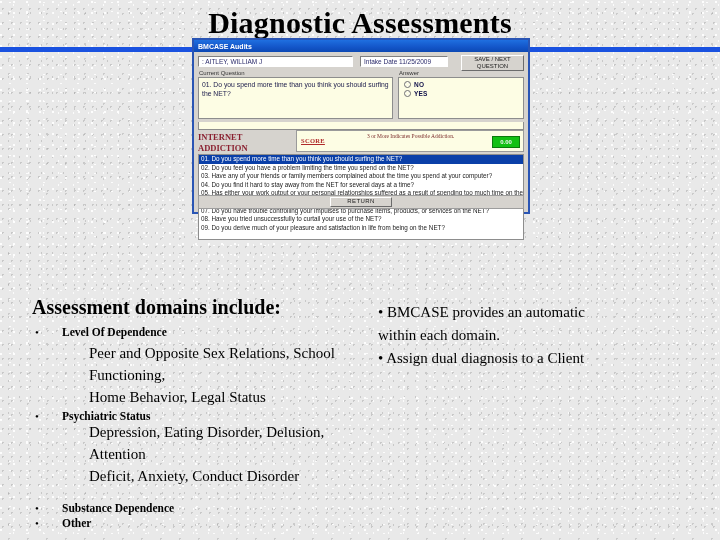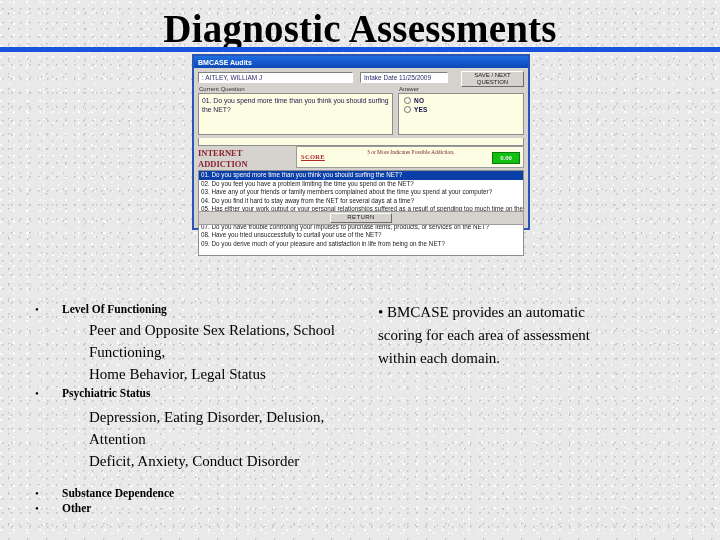--- a/index.html
+++ b/index.html
@@ -19,31 +19,31 @@
       radial-gradient(circle at 58% 28%, rgba(255,255,255,.85) 0 1px, transparent 1px),
       radial-gradient(circle at 77% 81%, rgba(150,150,150,.4) 0 1px, transparent 1px),
       radial-gradient(circle at 90% 44%, rgba(255,255,255,.8) 0 1px, transparent 1px),
       radial-gradient(circle at 45% 92%, rgba(155,155,155,.38) 0 1px, transparent 1px);
     background-size:13px 11px, 9px 14px, 17px 9px, 11px 16px, 15px 12px, 19px 15px;
   }
   
   #title{
     position:absolute;left:0;top:6px;width:720px;
     text-align:center;
-    font-size:39px;font-weight:bold;color:#000;
+    font-size:30px;font-weight:bold;color:#000;
     letter-spacing:.2px;
     white-space:nowrap;
   }
   #titlerule{
     position:absolute;left:0;top:47px;width:720px;height:5px;
     background:#1a52e0;
   }
   
   #app{
-    position:absolute;left:192px;top:54px;width:338px;height:176px;
+    position:absolute;left:192px;top:38px;width:338px;height:176px;
     background:#d6d3ce;
     border:2px solid #2a55b4;
     box-sizing:border-box;
     font-family:"Liberation Sans", sans-serif;
   }
   #appTitlebar{
     height:12px;
     background:linear-gradient(to bottom,#1f6fe0,#1355c8 60%,#0c49b4);
     color:#fff;font-size:7px;font-weight:bold;
     padding:1px 0 0 4px;box-sizing:border-box;
@@ -228,45 +228,46 @@
       </div>
 
       <div id="retBar">
         <div class="btn3d" id="retBtn">RETURN</div>
       </div>
 
     </div>
   </div>
 
   <div id="leftCol">
+    <div id="domHead">Assessment domains include:</div>
 
     <div class="bul">
       <span class="dot">•</span>
-      <span class="txt">Level Of Functioning</span>
+      <span class="txt">Level Of Dependence</span>
     </div>
     <div class="sub" style="white-space:pre-line">Peer and Opposite Sex Relations, School Functioning,
 Home Behavior, Legal Status</div>
 
     <div class="bul" style="margin-top:2px">
       <span class="dot">•</span>
       <span class="txt">Psychiatric Status</span>
     </div>
-    <div class="sub" style="white-space:pre-line;margin-top:8px">Depression, Eating Disorder, Delusion, Attention
+    <div class="sub" style="white-space:pre-line;margin-top:0">Depression, Eating Disorder, Delusion, Attention
 Deficit, Anxiety, Conduct Disorder</div>
 
     <div class="bul" style="margin-top:14px">
       <span class="dot">•</span>
       <span class="txt">Substance Dependence</span>
     </div>
 
     <div class="bul" style="margin-top:3px">
       <span class="dot">•</span>
       <span class="txt">Other</span>
     </div>
   </div>
 
   <div id="rightCol">
     <p>• BMCASE provides an automatic</p>
-    <p>scoring for each area of assessment</p>
     <p>within each domain.</p>
+    <p>• Assign dual diagnosis to a Client</p>
   </div>
 
 </div>
 
 </body></html>

